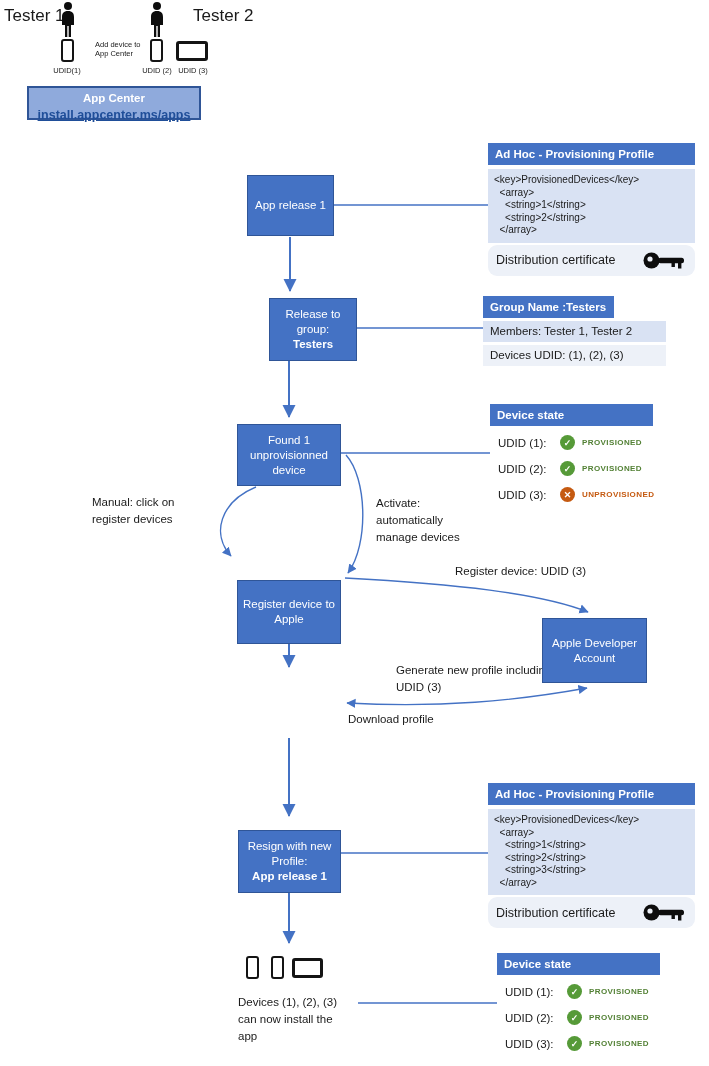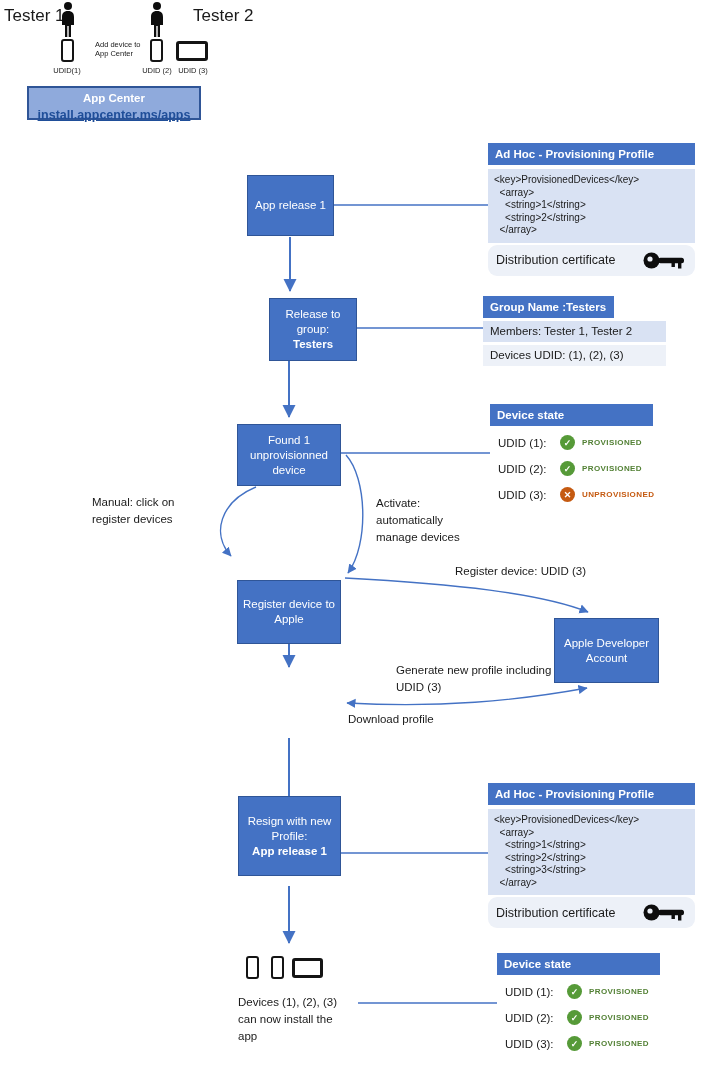--- a/index.html
+++ b/index.html
@@ -131,25 +131,25 @@
 
   <div class="fbox" style="left:237px; top:424px; width:104px; height:62px;">
     <span>Found 1 unprovisionned device</span>
   </div>
 
   <div class="fbox" style="left:237px; top:548px; width:104px; height:64px;margin-top:32px;">
     <span>Register device to Apple</span>
   </div>
 
 
-  <div class="fbox" style="left:238px; top:796px; width:103px; height:80px;">
+  <div class="fbox" style="left:238px; top:830px; width:103px; height:63px;">
     <span><span>Resign with new Profile:</span><b>App release 1</b></span>
   </div>
 
-  <div class="fbox" style="left:542px; top:618px; width:105px; height:65px;margin-left:12px;">
+  <div class="fbox" style="left:542px; top:618px; width:105px; height:65px;">
     <span>Apple Developer Account</span>
   </div>
 
   <div class="freelabel" style="left:92px; top:494px; width:104px;">Manual: click on register devices</div>
   <div class="freelabel" style="left:376px; top:495px; width:96px;">Activate: automatically manage devices</div>
   <div class="freelabel" style="left:455px; top:563px;">Register device: UDID (3)</div>
   <div class="freelabel" style="left:396px; top:662px; width:192px;">Generate new profile including device UDID (3)</div>
   <div class="freelabel" style="left:348px; top:711px;">Download profile</div>
   <div class="freelabel" style="left:238px; top:994px; width:112px;">Devices (1), (2), (3) can now install the app</div>
 

